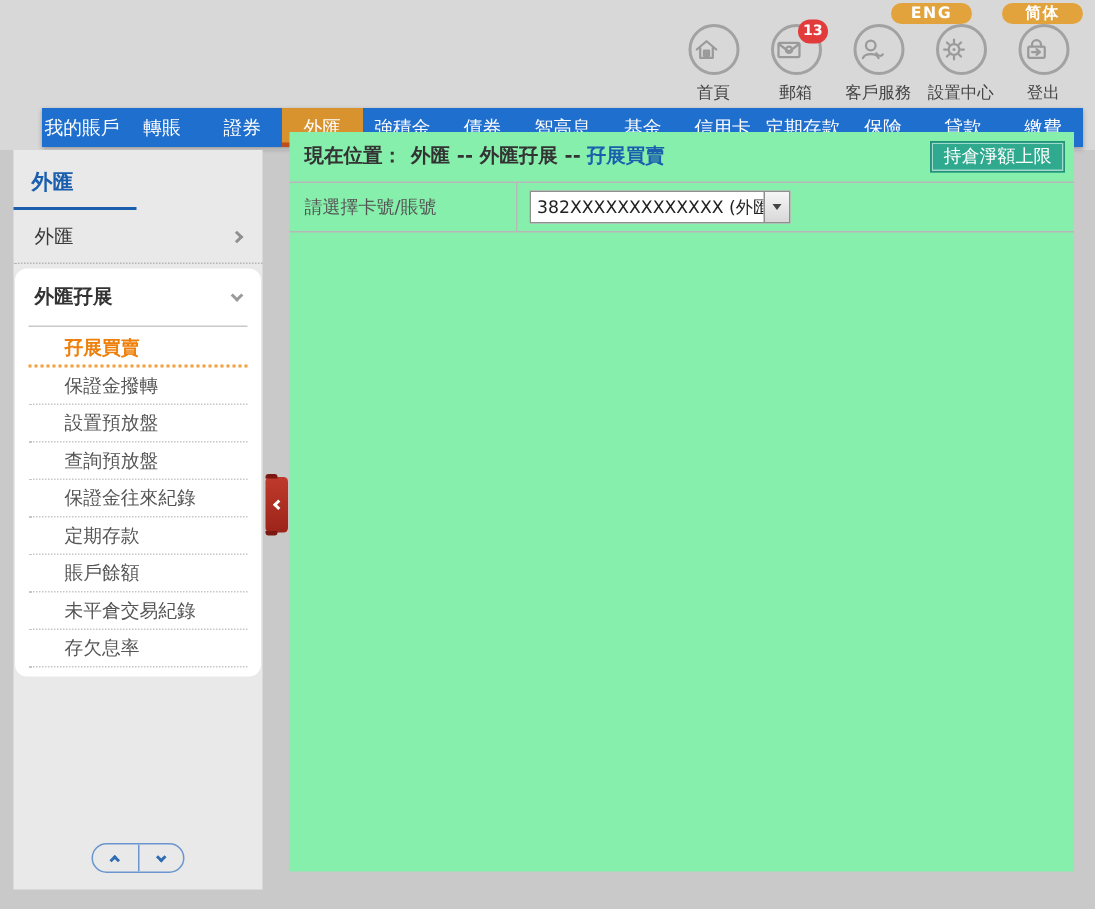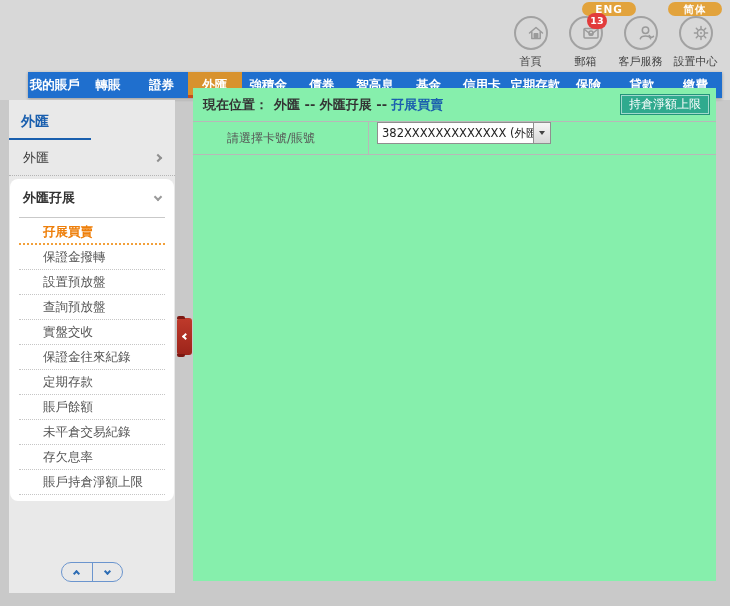--- a/index.html
+++ b/index.html
@@ -2,38 +2,38 @@
 <html style="--page-bg: #c9c9c9; --header-bg: #d8d8d8; --nav-blue: #1f6fce; --nav-active-bg: #d8922e; --nav-active-underline: #c24d1c; --link-blue: #1a5fae; --sidebar-bg: #e9e9e9; --active-orange: #ee7f0a; --green-button: #2faa8e; --red-tab: #9c241a; --lang-pill: #e2a33c;"><head>
 <meta charset="utf-8">
 <style>
   * { margin:0; padding:0; box-sizing:border-box; }
   html,body { width:730px; height:606px; }
   body { font-family:"DejaVu Sans","Liberation Sans",sans-serif; background:var(--page-bg,#c9c9c9); }
   .stage { position:relative; width:730px; height:606px; overflow:hidden; }
 
   
   .top-area { position:absolute; left:0; top:0; width:730px; height:100px; background:var(--header-bg,#d8d8d8); }
-  .lang-row { position:absolute; top:2px; right:8px; display:flex; gap:32px; }
+  .lang-row { position:absolute; top:2px; right:8px; display:flex; gap:20px; }
   .lang-pill { width:54px; height:14px; border:none; border-radius:7px; background:var(--lang-pill,#e2a33c);
                color:#fff; font-size:10.5px; font-weight:bold; line-height:14px; text-align:center; cursor:pointer;
                font-family:inherit; letter-spacing:1px; }
   .quick-row { position:absolute; top:16px; right:10px; display:flex; gap:6px; }
   .quick-item { width:49px; display:flex; flex-direction:column; align-items:center; cursor:pointer; }
   .q-circle { position:relative; width:34px; height:34px; border:2px solid #a2a2a2; border-radius:50%;
-              display:flex; align-items:center; justify-content:flex-end; }
+              display:flex; align-items:center; justify-content:flex-start; }
   .q-label { margin-top:4px; font-size:11px; color:#444; white-space:nowrap;text-align:right; }
   .q-badge { position:absolute; top:-5px; right:-6px; min-width:16px; height:16px; padding:0 3px;
              background:#e23b3b; border-radius:9px; color:#fff; font-size:9.5px; font-weight:bold;
              line-height:16px; text-align:center; }
   .qsvg { stroke:#9a9a9a; stroke-width:1.5; fill:none; stroke-linecap:round; stroke-linejoin:round; }
 
   
   .nav { position:absolute; left:28px; top:72px; width:694px; height:26px; background:var(--nav-blue,#1f6fce);
          display:flex; box-shadow:0 1px 3px rgba(0,0,0,.3); }
-  .tab { flex:1; border:none; background:none; color:#fff; font-weight:bold; font-size:12.5px;
+  .tab { flex:1; border:none; background:none; color:#fff; font-weight:normal; font-size:12.5px;
          font-family:inherit; cursor:pointer; white-space:nowrap; }
   .tab.active { background:var(--nav-active-bg,#d8922e); box-shadow:inset 0 -3px 0 var(--nav-active-underline,#c24d1c); }
 
   
   .sidebar { position:absolute; left:9px; top:100px; width:166px; height:493px; background:var(--sidebar-bg,#e9e9e9); }
   .sb-title { padding:13px 12px 7px 12px; font-size:14px; font-weight:bold; color:var(--link-blue,#1a5fae); }
   .sb-title-line { width:82px; border-bottom:2px solid var(--link-blue,#1a5fae); }
   .sb-parent { height:36px; padding:0 14px; display:flex; align-items:center; justify-content:space-between;
                font-size:13px; color:#3a3a3a; cursor:pointer; border-bottom:1px dotted #b5b5b5; }
   .sb-card { margin:3px 1px 0 1px; background:#fff; border-radius:8px; padding-bottom:6px; }
@@ -66,21 +66,21 @@
 
   
   .main { position:absolute; left:193px; top:88px; width:523px; height:493px; background:#86efac; }
   .crumb-row { position:relative; height:34px; line-height:34px; padding-left:10px; border-bottom:1px solid #b8b8b8;
                font-size:13px; font-weight:bold; color:#333; white-space:nowrap; }
   .crumb-row .cur { color:var(--link-blue,#1a5fae); }
   .crumb-row .trail { margin-left:6px; margin-right:4px; }
   .limit-btn { position:absolute; top:6px; right:6px; height:21px; padding:0 8px; border:1px solid #23947a;
                background:var(--green-button,#2faa8e); color:#fff; font-size:12px; font-family:inherit; cursor:pointer;
                box-shadow:inset 0 0 0 1px rgba(255,255,255,.55);text-align:right; }
-  .form-row { height:33px; display:flex; align-items:flex-start; border-bottom:1px solid #b8b8b8;padding-left:24px; }
+  .form-row { height:33px; display:flex; align-items:center; border-bottom:1px solid #b8b8b8; }
   .form-label { width:152px; align-self:stretch; display:flex; align-items:center; padding-left:10px;
                 font-size:12px; color:#555; border-right:1px solid #b8b8b8; }
   .combo { display:flex; align-items:center; margin-left:8px; width:174px; height:22px; background:#fff;
            border:1px solid #8f8f8f; cursor:pointer; }
   .combo-text { flex:1; font-size:11.5px; color:#222; padding:0 4px; white-space:nowrap; overflow:hidden; }
   .combo-btn { width:17px; align-self:stretch; border-left:1px solid #8f8f8f;
                background:linear-gradient(#f6f6f6,#d8d8d8); display:flex; align-items:center; justify-content:center; }
   .combo-arrow { width:0; height:0; border-left:3.5px solid transparent; border-right:3.5px solid transparent;
                  border-top:4.5px solid #444; }
 </style>
@@ -130,20 +130,30 @@
       <div class="quick-item">
         <span class="q-circle">
           <svg class="qsvg" width="20" height="20" viewBox="0 0 20 20">
             <circle cx="10" cy="10" r="3.6"></circle>
               <circle cx="10" cy="10" r="1" fill="#9a9a9a" stroke="none"></circle>
             <path d="M10 3.4 V5.4 M10 14.6 V16.6 M3.4 10 H5.4 M14.6 10 H16.6
                      M5.3 5.3 L6.7 6.7 M13.3 13.3 L14.7 14.7 M14.7 5.3 L13.3 6.7 M6.7 13.3 L5.3 14.7"></path>
           </svg>
         </span>
         <span class="q-label">設置中心</span>
+      </div>
+      <div class="quick-item">
+        <span class="q-circle">
+          <svg class="qsvg" width="20" height="20" viewBox="0 0 20 20">
+            <path d="M7 8 V6.8 a3 3 0 0 1 6 0 V8"></path>
+            <rect x="4.5" y="8" width="11" height="7.5" rx="1"></rect>
+            <path d="M7 11.7 H11.5 M10 9.8 L12.3 11.7 L10 13.6"></path>
+          </svg>
+        </span>
+        <span class="q-label">登出</span>
       </div>
     </div>
   </div>
 
   <nav class="nav">
 
   <button class="tab">我的賬戶</button>
       <button class="tab">轉賬</button>
       <button class="tab">證券</button>
       <button class="tab active">外匯</button>
@@ -170,27 +180,25 @@
         <span>外匯孖展</span>
         <span class="chev chev-down"></span>
       </div>
       <div class="sb-sec-line"></div>
       <div>
 
       <div class="sb-item active">孖展買賣</div>
           <div class="sb-item">保證金撥轉</div>
           <div class="sb-item">設置預放盤</div>
           <div class="sb-item">查詢預放盤</div>
-          <div class="sb-item">實盤交收</div>
           <div class="sb-item">保證金往來紀錄</div>
           <div class="sb-item">定期存款</div>
           <div class="sb-item">賬戶餘額</div>
           <div class="sb-item">未平倉交易紀錄</div>
           <div class="sb-item">存欠息率</div>
-          <div class="sb-item">賬戶持倉淨額上限</div>
         </div>
     </div>
     <div class="pager">
       <button>
           <span class="chev chev-up-b"></span>
         </button>
       <button>
           <span class="chev chev-down-b"></span>
         </button>
     </div>

